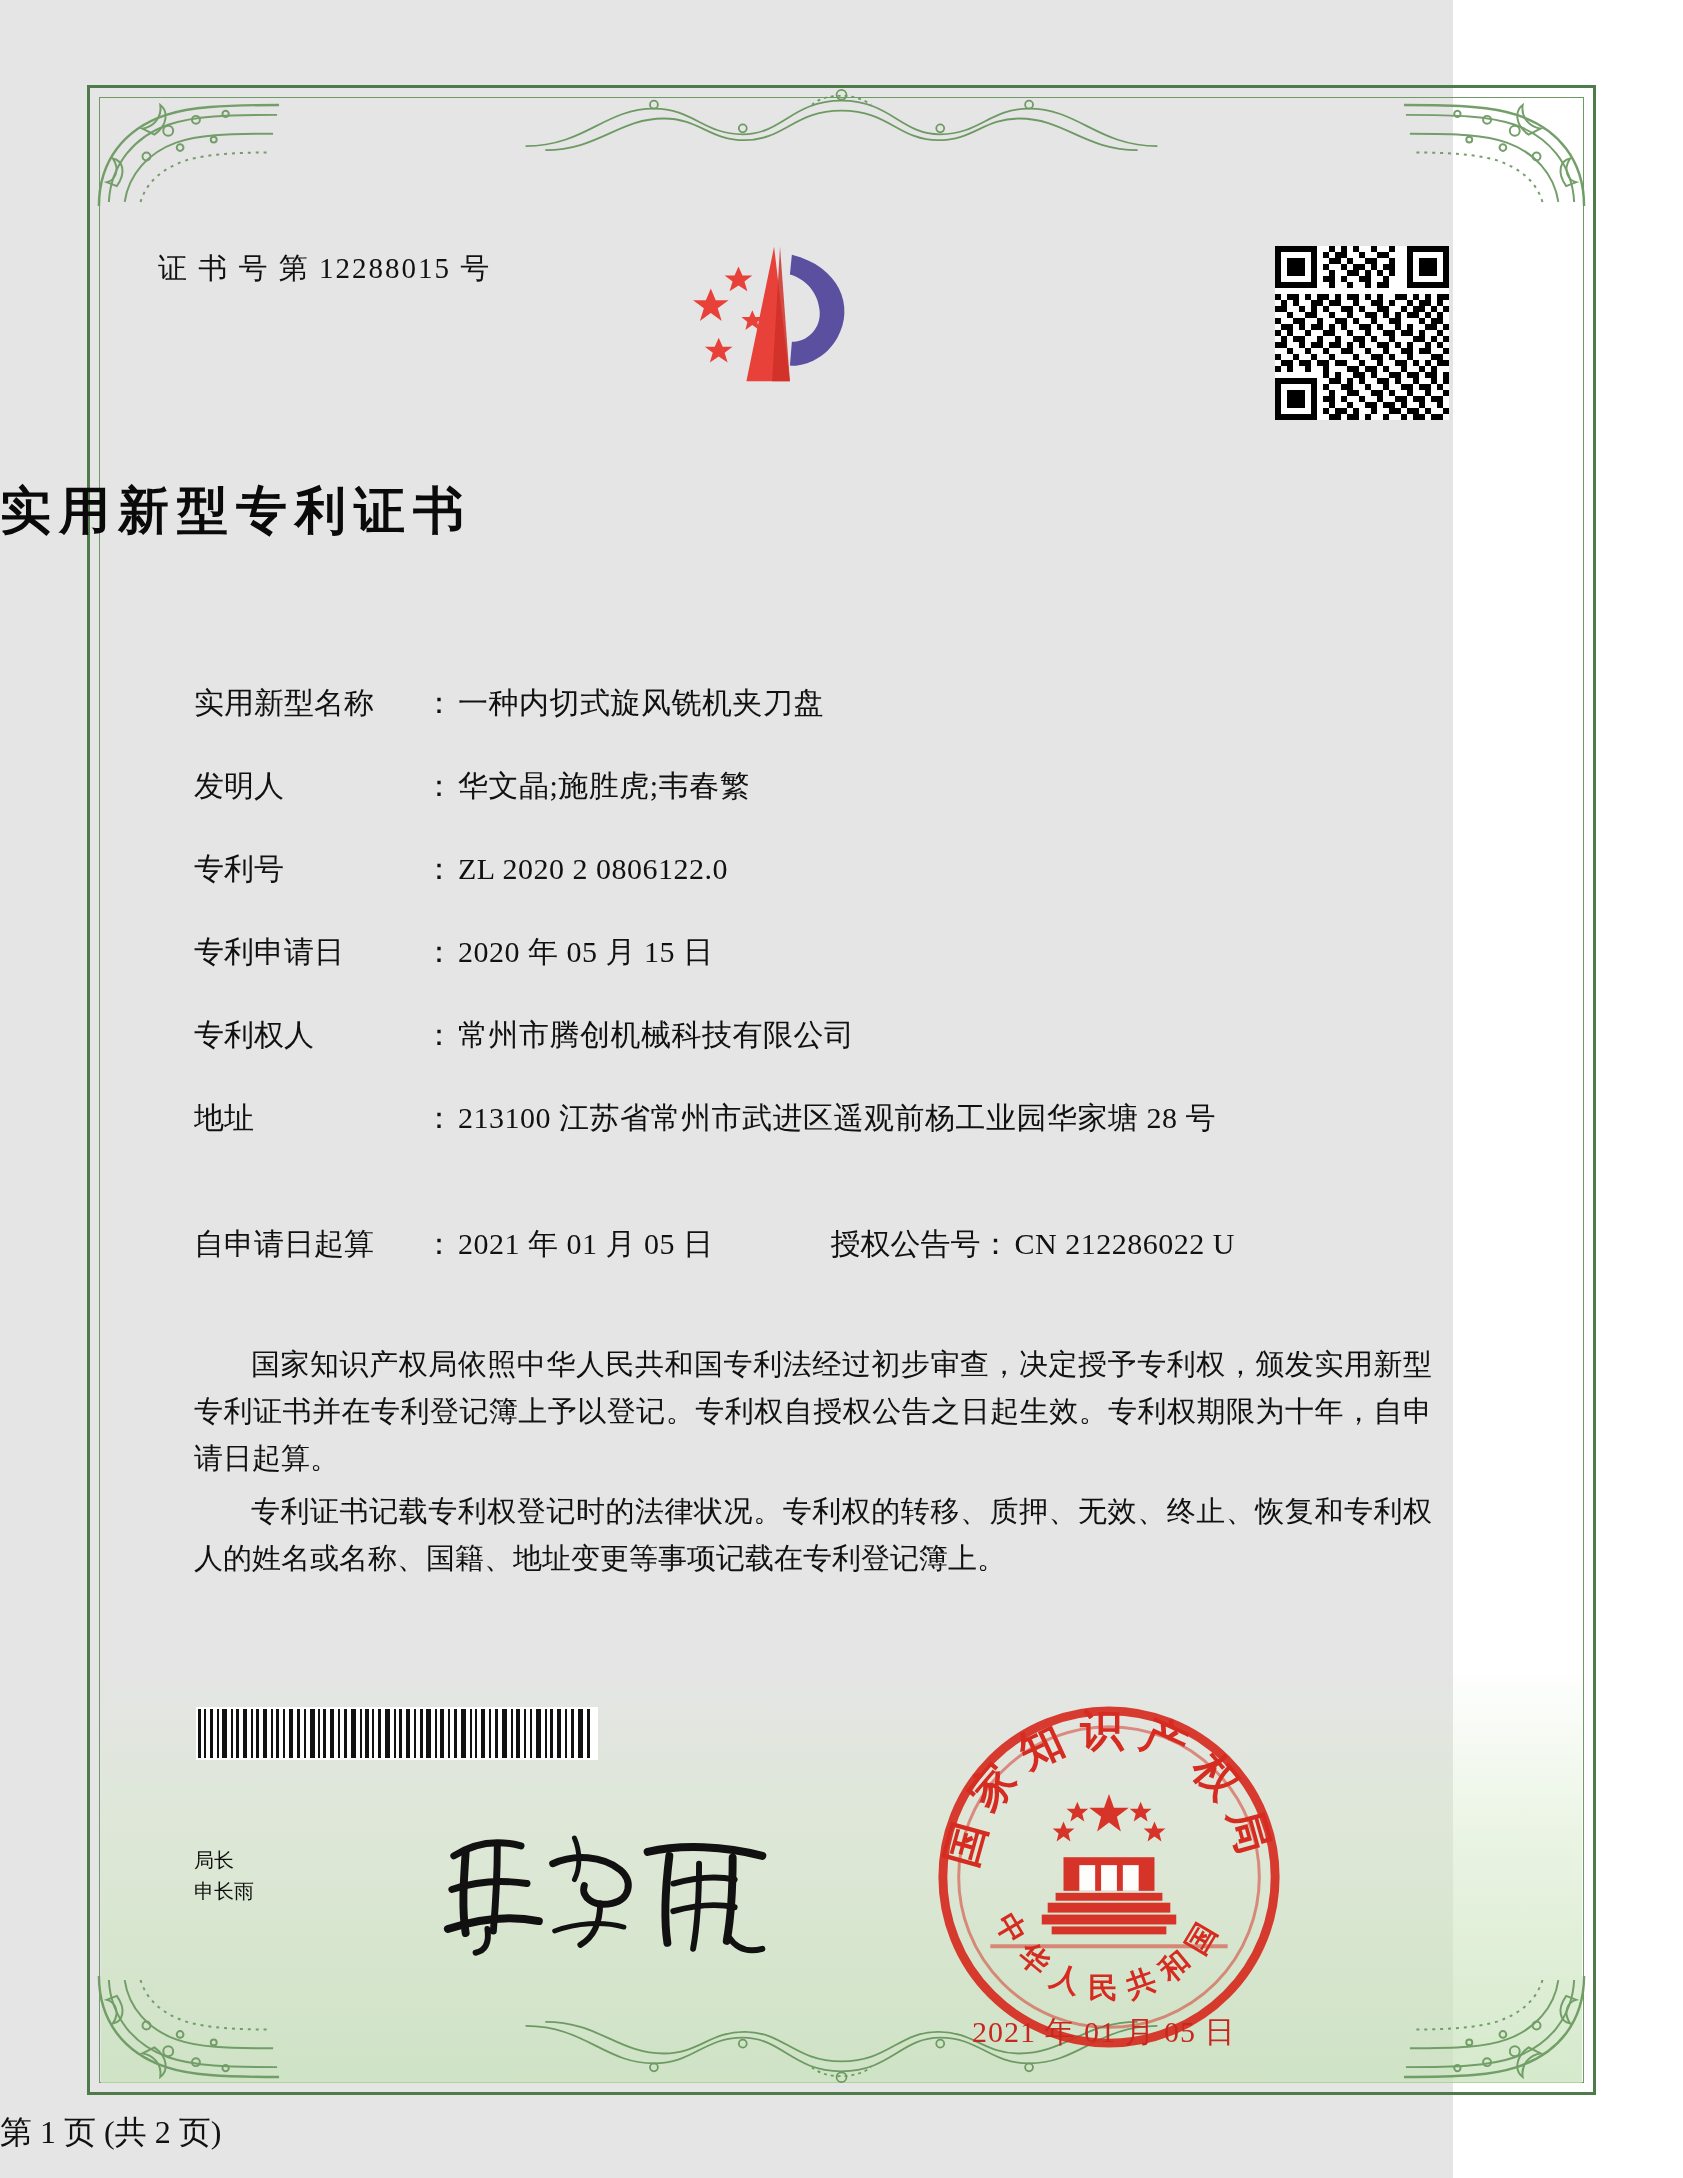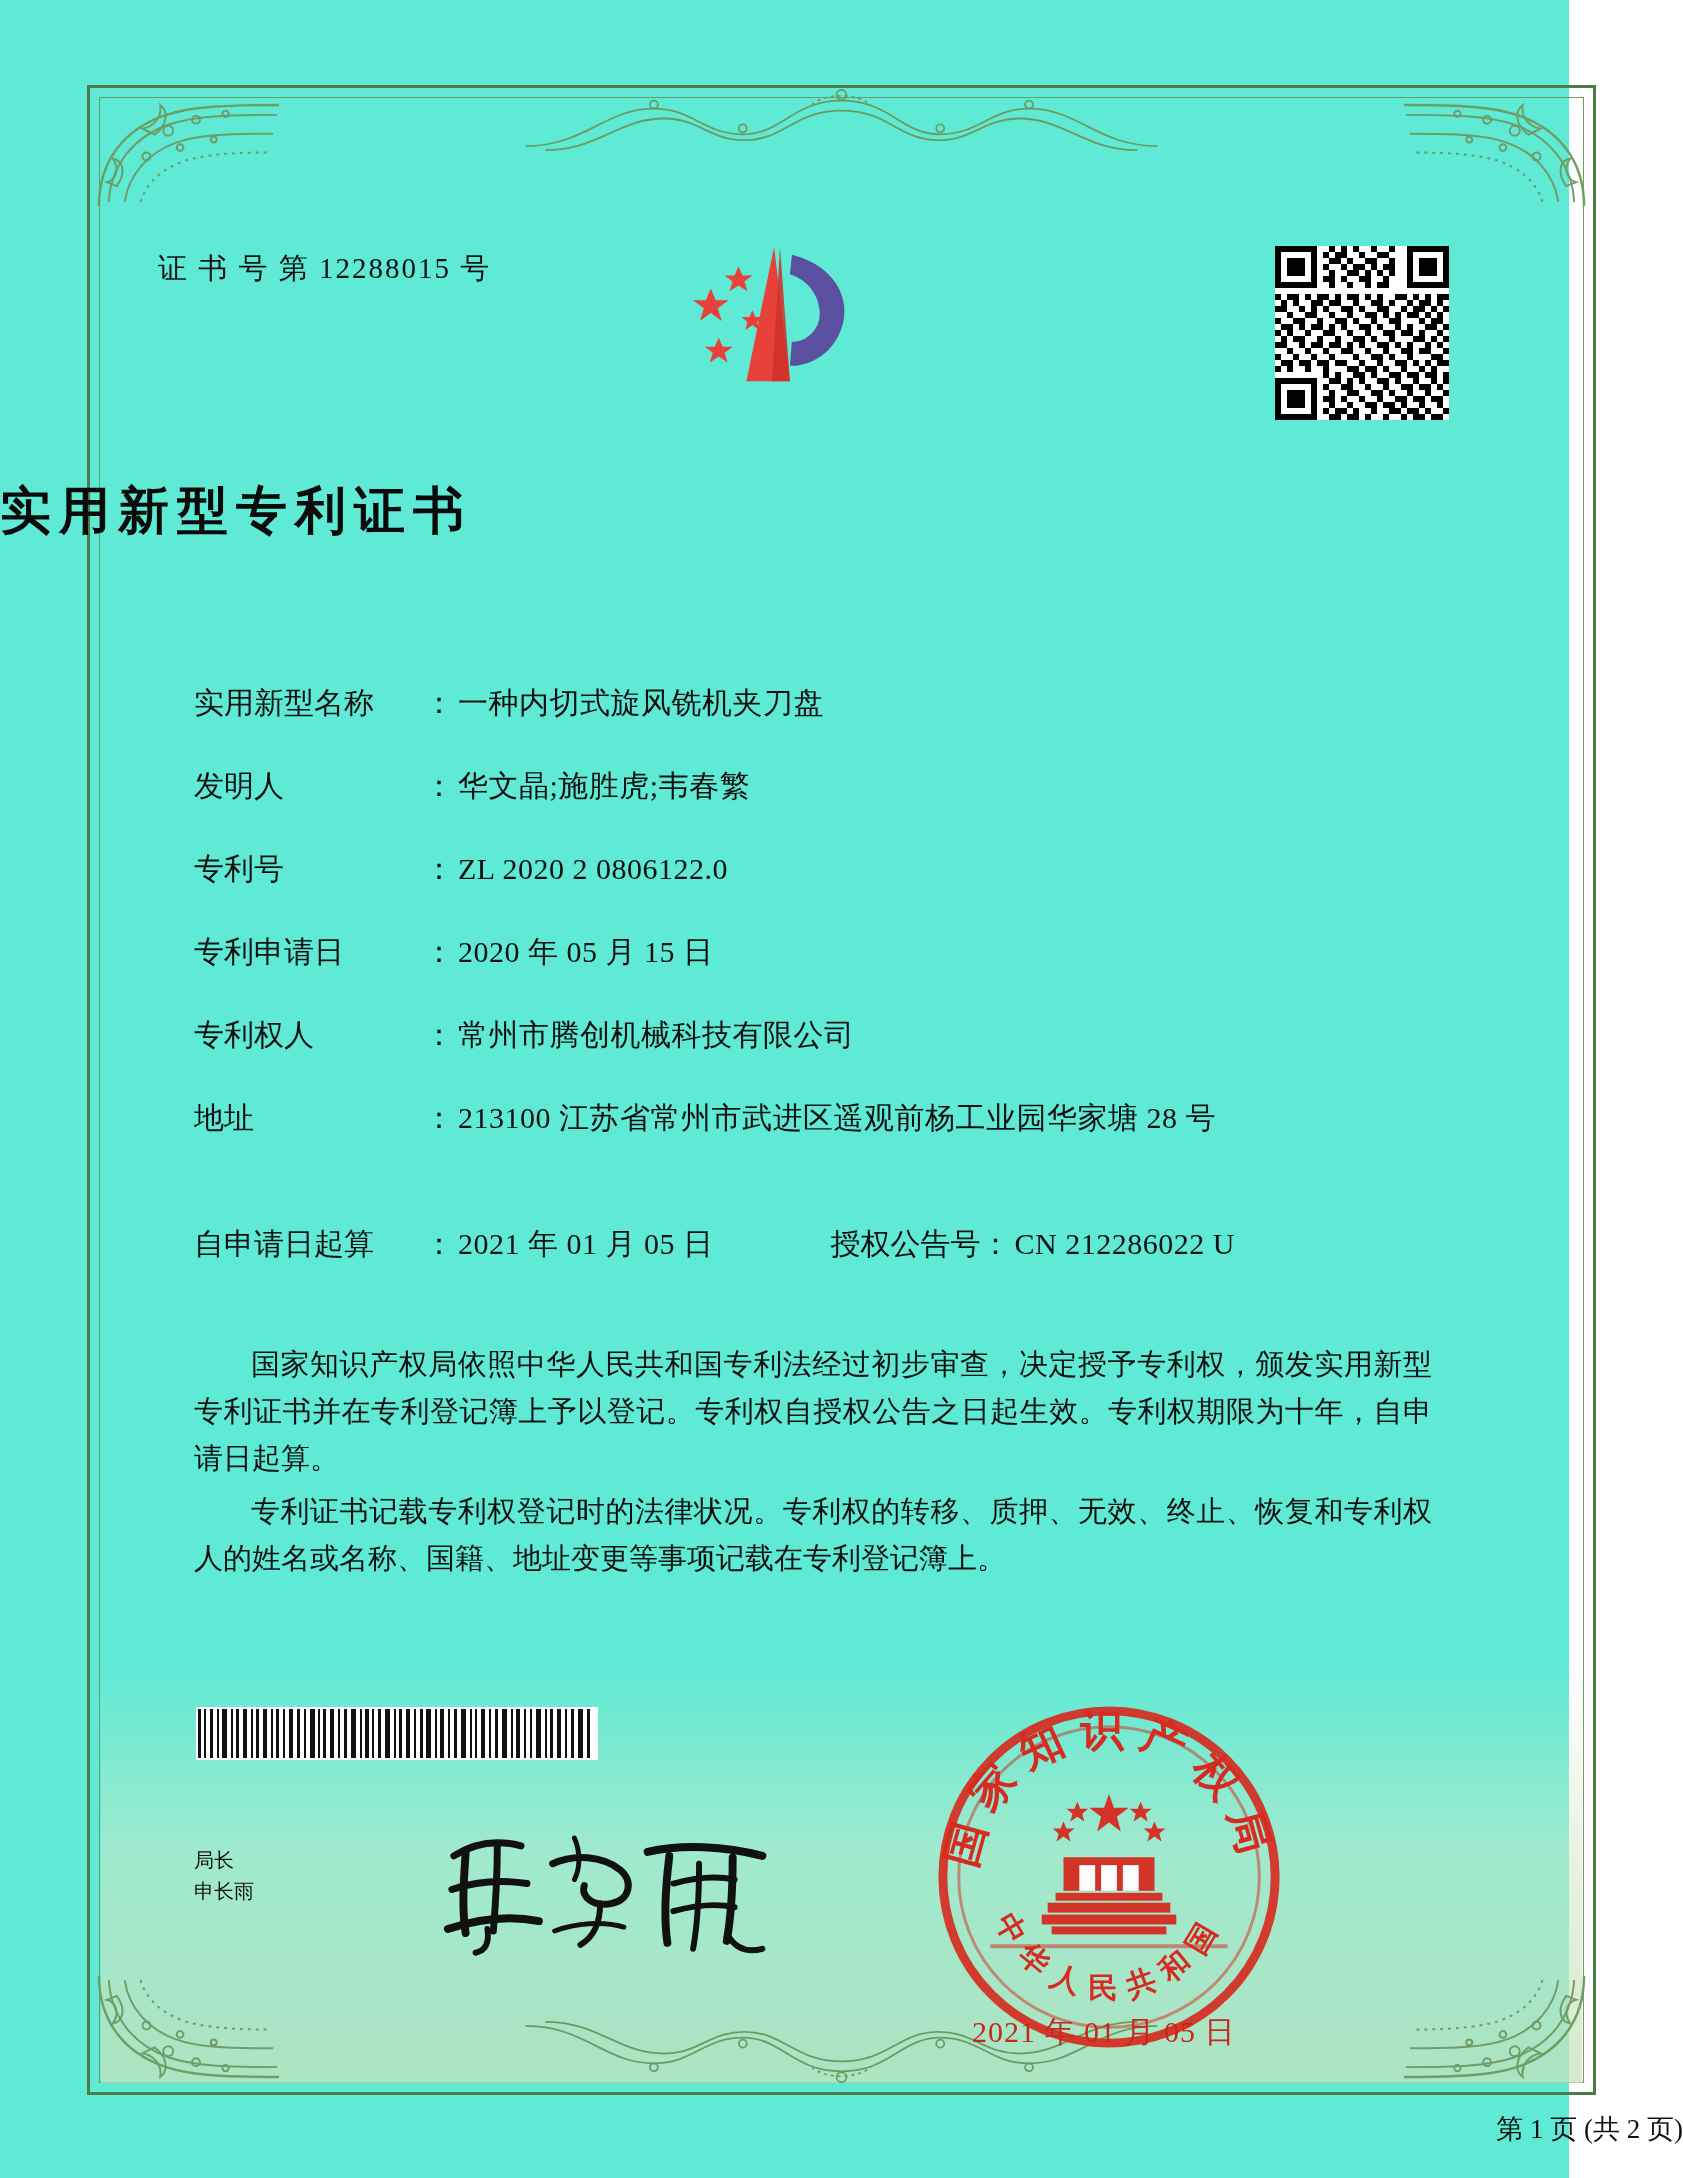--- a/index.html
+++ b/index.html
@@ -13,23 +13,23 @@
     font-family: "Liberation Serif", "DejaVu Serif", serif;
     color: #111111;
     position: relative;
     overflow: hidden;
   }
 
   
   .page {
     position: absolute;
     left: 0; top: 0;
-    width: 1569px;
+    width: 1453px;
     height: 2178px;
-    background: #5eead4;
+    background: #e5e5e5;
   }
   .outer-frame {
     position: absolute;
     left: 87px; top: 85px;
     width: 1509px;
     height: 2010px;
     border: 3px solid #4f7a4a;
     box-sizing: border-box;
   }
   .inner-frame {
@@ -196,22 +196,22 @@
     color: #c6281f;
     letter-spacing: 1px;
     white-space: nowrap;
   }
 
   
   .footer {
     position: absolute;
     left: 0; top: 2111px;
     width: 1683px;
-    text-align: right;
-    font-size: 27px;
+    text-align: left;
+    font-size: 32px;
   }
 </style>
 </head>
 <body>
 
 <div class="page">
 
   <div class="outer-frame"></div>
   <div class="inner-frame"></div>
   <div class="bottom-wash"></div>

